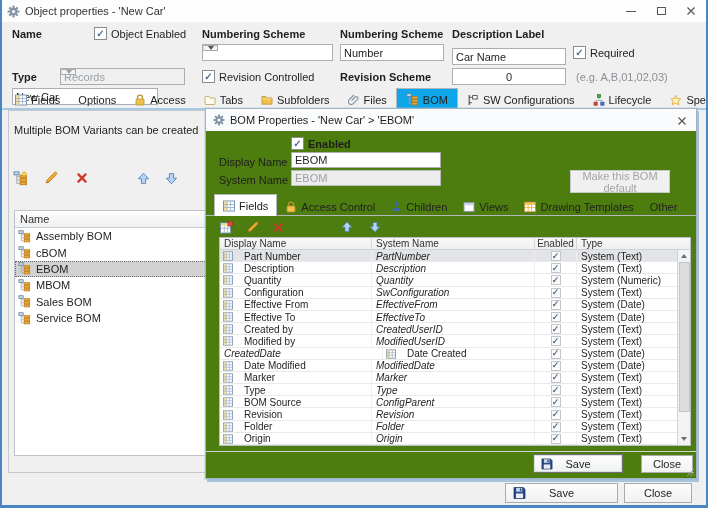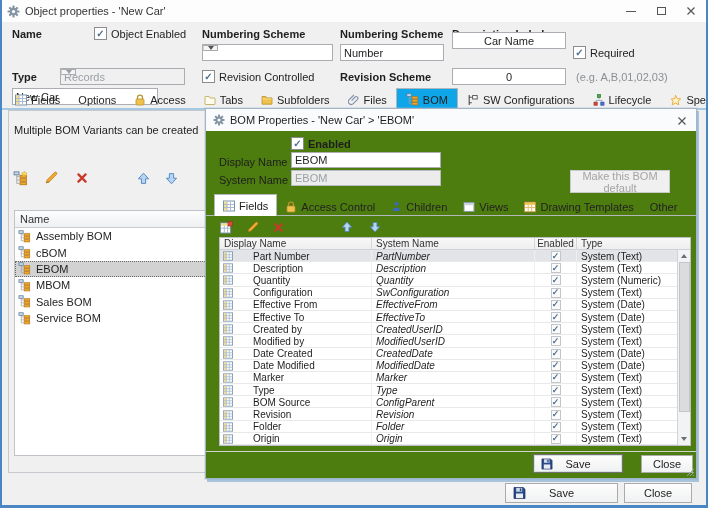--- a/index.html
+++ b/index.html
@@ -74,21 +74,21 @@
 
   .grid{position:absolute;left:13px;top:128px;width:472px;height:209px;border:1px solid #bcc0c4;background:#fff;display:flex;flex-direction:column;}
   .ghead{height:14px;display:flex;background:linear-gradient(#f8f8f8,#eeeeee);border-bottom:1px solid #cfd3d7;color:#333;font-size:10px;}
   .gh{display:flex;align-items:center;padding-left:4px;border-right:1px solid #d6d6d6;}
   .c1{width:152px;}.c2{width:163px;}.c3{width:42px;justify-content:center;padding-left:0;}.c4{width:100px;}
   .gbody{flex:1;display:flex;}
   .rows{width:457px;display:flex;flex-direction:column;}
   .tr{height:12.2px;display:flex;align-items:center;font-size:10px;box-shadow:inset 0 -1px 0 #e9e9e9;}
   .tr.selected{background:#e2e4e7;}
   .td{display:flex;align-items:center;height:100%;overflow:hidden;white-space:nowrap;}
-  .td.c1{gap:20px;padding-left:3px;border-right:1px solid #efefef;}
+  .td.c1{gap:11px;padding-left:3px;border-right:1px solid #efefef;}
   .td.c2{padding-left:4px;border-right:1px solid #efefef;font-style:italic;}
   .td.c3{border-right:1px solid #efefef;}
   .td.c4{padding-left:4px;}
   .rowchk{width:10px;height:10px;border:1px solid #c2c6ca;background:#fbfbfb;font-size:9px;line-height:9px;
           color:#4d6f92;display:flex;align-items:center;justify-content:center;font-weight:bold;}
   .vscroll{width:13px;background:#f2f3f4;border-left:1px solid #d0d4d8;display:flex;flex-direction:column;align-items:center;}
   .sb-btn{width:13px;height:12px;display:flex;align-items:center;justify-content:center;}
   .tri-up-s{width:0;height:0;border-left:3px solid transparent;border-right:3px solid transparent;border-bottom:4px solid #6a6f74;}
   .tri-dn-s{width:0;height:0;border-left:3px solid transparent;border-right:3px solid transparent;border-top:4px solid #6a6f74;}
   .sb-thumb{width:11px;height:150px;background:#dadcde;border:1px solid #c2c6ca;}
@@ -255,21 +255,21 @@
   <div class="lbl" style="left:340px;top:28px">Numbering Scheme</div>
   <div class="lbl" style="left:452px;top:28px">Description Label</div>
 
   <input class="inp" style="left: 12px; top: 44px; width: 146px; margin-top: 44px;" readonly="" value="New Car">
   <div class="combo" style="left:202px;top:44px;width:131px">
     <span class="btn">
         <span class="tri-down"></span>
       </span>
   </div>
   <input class="inp" style="left: 340px; top: 44px; width: 104px;" readonly="" value="Number">
-  <input class="inp" style="left: 452px; top: 32px; width: 114px; text-align: center;" readonly="" value="Car Name">
+  <input class="inp" style="left: 452px; top: 48px; width: 114px;" readonly="" value="Car Name">
   <div class="cbrow" style="left:573px;top:46px">
     <span class="cbx">
         <span class="mark">✓</span>
       </span>
     <span class="cblabel">Required</span>
   </div>
 
   <div class="lbl" style="left:12px;top:71px">Type</div>
   <div class="combo disabled" style="left:60px;top:68px;width:125px">
     <span class="val">Records</span>
@@ -634,27 +634,27 @@
                 <span>Modified by</span>
               </span>
               <span class="td c2">ModifiedUserID</span>
               <span class="td c3">
                 <span class="rowchk">✓</span>
               </span>
               <span class="td c4">System (Text)</span>
             </div>
 
             <div class="tr">
+              <span class="td c2">CreatedDate</span>
               <span class="td c1">
                 <svg class="i" width="10" height="10">
                   <use href="#i-table"></use>
                 </svg>
                 <span>Date Created</span>
               </span>
-              <span class="td c2">CreatedDate</span>
               <span class="td c3">
                 <span class="rowchk">✓</span>
               </span>
               <span class="td c4">System (Date)</span>
             </div>
 
             <div class="tr">
               <span class="td c1">
                 <svg class="i" width="10" height="10">
                   <use href="#i-table"></use>

